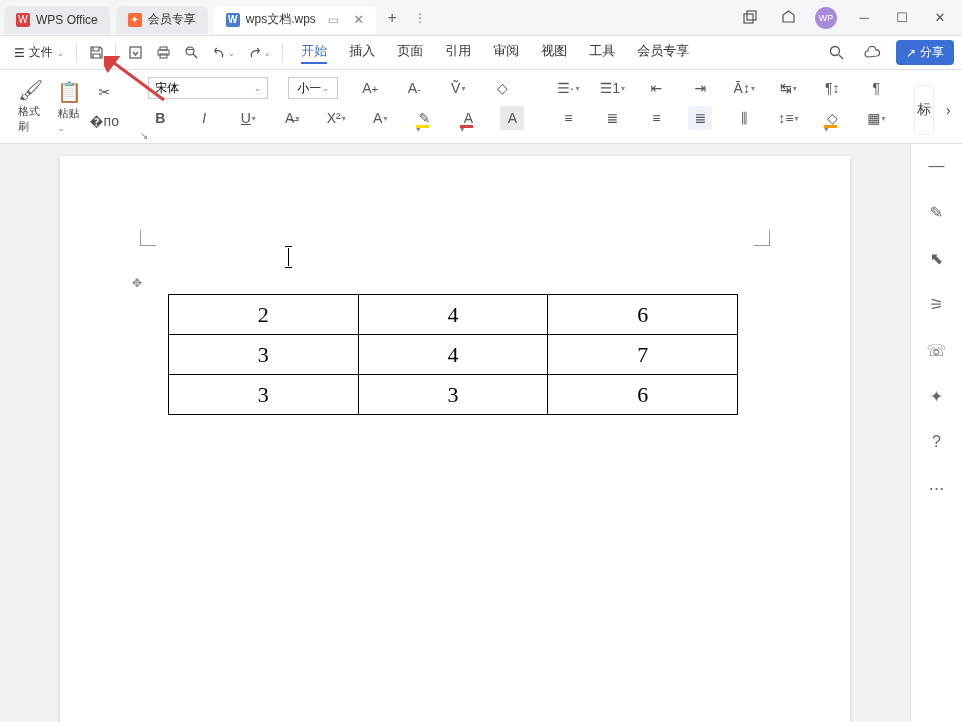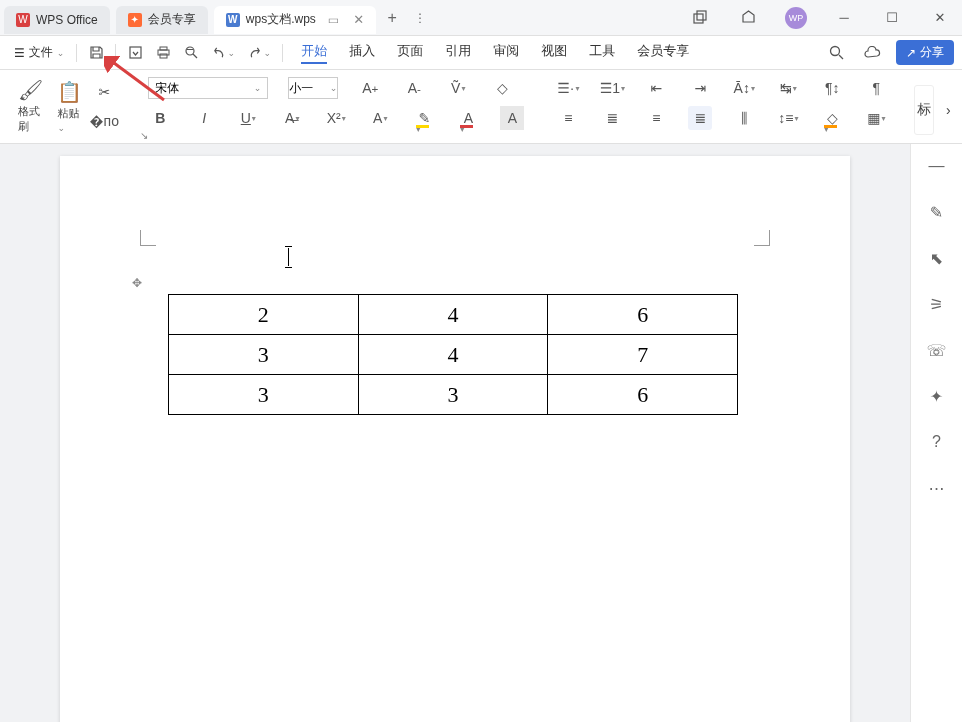--- a/index.html
+++ b/index.html
@@ -10,21 +10,21 @@
 .tab { display: flex; align-items: center; height: 28px; padding: 0 12px; margin: 4px 2px 0 4px; border-radius: 6px 6px 0 0; font-size: 12px; gap: 6px; }
 .tab.inactive { background: #e8eaed; color: #333; }
 .tab.active { background: #fff; color: #333; }
 .tab-icon { width: 14px; height: 14px; display: inline-flex; align-items: center; justify-content: center; font-size: 10px; border-radius: 2px; }
 .tab-icon.red { background: #d94040; color: #fff; }
 .tab-icon.orange { background: #ff6b35; color: #fff; }
 .tab-icon.blue { background: #4a7bd0; color: #fff; font-weight: bold; }
 .tab-close { color: #888; font-size: 13px; margin-left: 8px; }
 .tab-win { color: #888; font-size: 12px; margin-left: 6px; }
 .tab-add { width: 28px; text-align: center; color: #666; font-size: 16px; }
-.win-controls { margin-left: auto; display: flex; align-items: center; gap: 12px; padding-right: 4px; }
+.win-controls { margin-left: auto; display: flex; align-items: center; gap: 2px; padding-right: 4px; }
 .win-btn { width: 36px; height: 30px; display: flex; align-items: center; justify-content: center; color: #555; font-size: 13px; }
 .avatar { width: 22px; height: 22px; border-radius: 50%; background: #a78bda; color: #fff; font-size: 9px; display: flex; align-items: center; justify-content: center; }
 
 
 .menubar { height: 34px; display: flex; align-items: center; padding: 0 8px; gap: 2px; border-bottom: 1px solid #e0e0e0; background: #fff; }
 .menu-file { display: flex; align-items: center; gap: 4px; font-size: 12px; color: #333; padding: 4px 6px; }
 .menu-sep { width: 1px; height: 18px; background: #ddd; margin: 0 4px; }
 .menu-icon-btn { width: 26px; height: 26px; display: flex; align-items: center; justify-content: center; color: #555; }
 .menu-icon-btn.dd { width: 34px; gap: 2px; }
 .menu-tabs { display: flex; gap: 22px; margin-left: 12px; font-size: 13px; color: #333; }
@@ -37,21 +37,21 @@
 .rgroup { display: flex; flex-direction: column; align-items: center; padding: 2px 6px; position: relative; }
 .rgroup-h { display: flex; align-items: center; gap: 6px; }
 .rsep { width: 1px; background: #e5e5e5; margin: 6px 2px; }
 .rbtn-big { display: flex; flex-direction: column; align-items: center; gap: 2px; font-size: 11px; color: #444; padding: 2px 4px; }
 .rbtn-big .ic { font-size: 20px; color: #555; }
 .rbtn-sm { width: 24px; height: 24px; display: flex; align-items: center; justify-content: center; color: #555; font-size: 14px; }
 .rbtn-sm.dd::after { content: "▾"; font-size: 8px; color: #888; margin-left: 1px; }
 .rcol { display: flex; flex-direction: column; gap: 4px; }
 .rrow { display: flex; align-items: center; gap: 20px; }
 .font-sel { width: 120px; height: 22px; border: 1px solid #ccc; font-size: 12px; padding: 0 6px; display: flex; align-items: center; justify-content: space-between; }
-.size-sel { width: 50px; height: 22px; border: 1px solid #ccc; font-size: 12px; padding: 0 0; display: flex; align-items: center; justify-content: space-between; }
+.size-sel { width: 50px; height: 22px; border: 1px solid #ccc; font-size: 12px; padding: 0 8px; display: flex; align-items: center; justify-content: space-between; }
 .dd-ar { font-size: 9px; color: #888; }
 .style-box { width: 80px; height: 50px; border: 1px solid #ccc; display: flex; align-items: center; justify-content: center; font-size: 13px; border-radius: 3px; margin: 6px 0 0 4px; }
 .style-next { width: 20px; height: 50px; display: flex; align-items: center; justify-content: center; font-size: 14px; color: #444; margin-top: 6px; border: 1px solid #eee; border-radius: 3px; }
 .ribbon-corner { position: absolute; right: 6px; bottom: 2px; font-size: 10px; color: #888; }
 .color-underline { position: relative; }
 .color-underline::after { content: ""; position: absolute; left: 3px; right: 7px; bottom: 2px; height: 3px; }
 .cu-yellow::after { background: #ffd900; }
 .cu-red::after { background: #d94040; }
 .cu-orange::after { background: #ff9800; }
 

